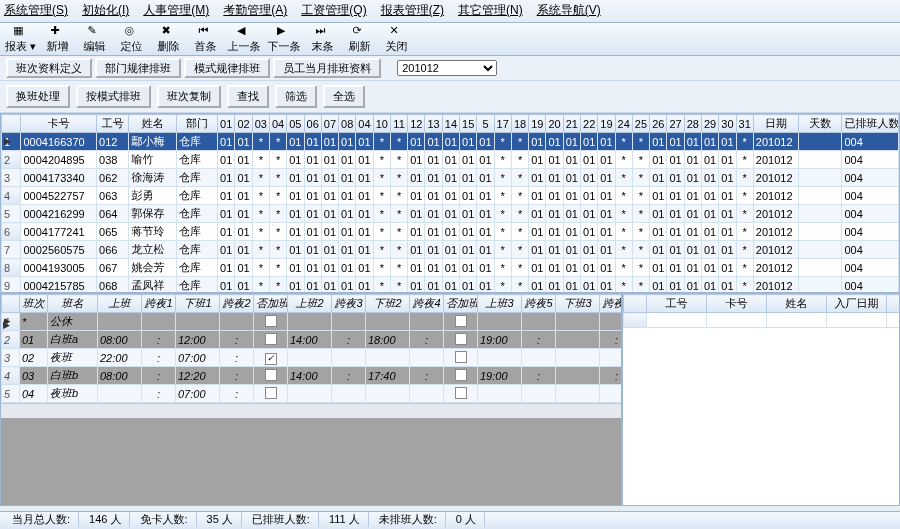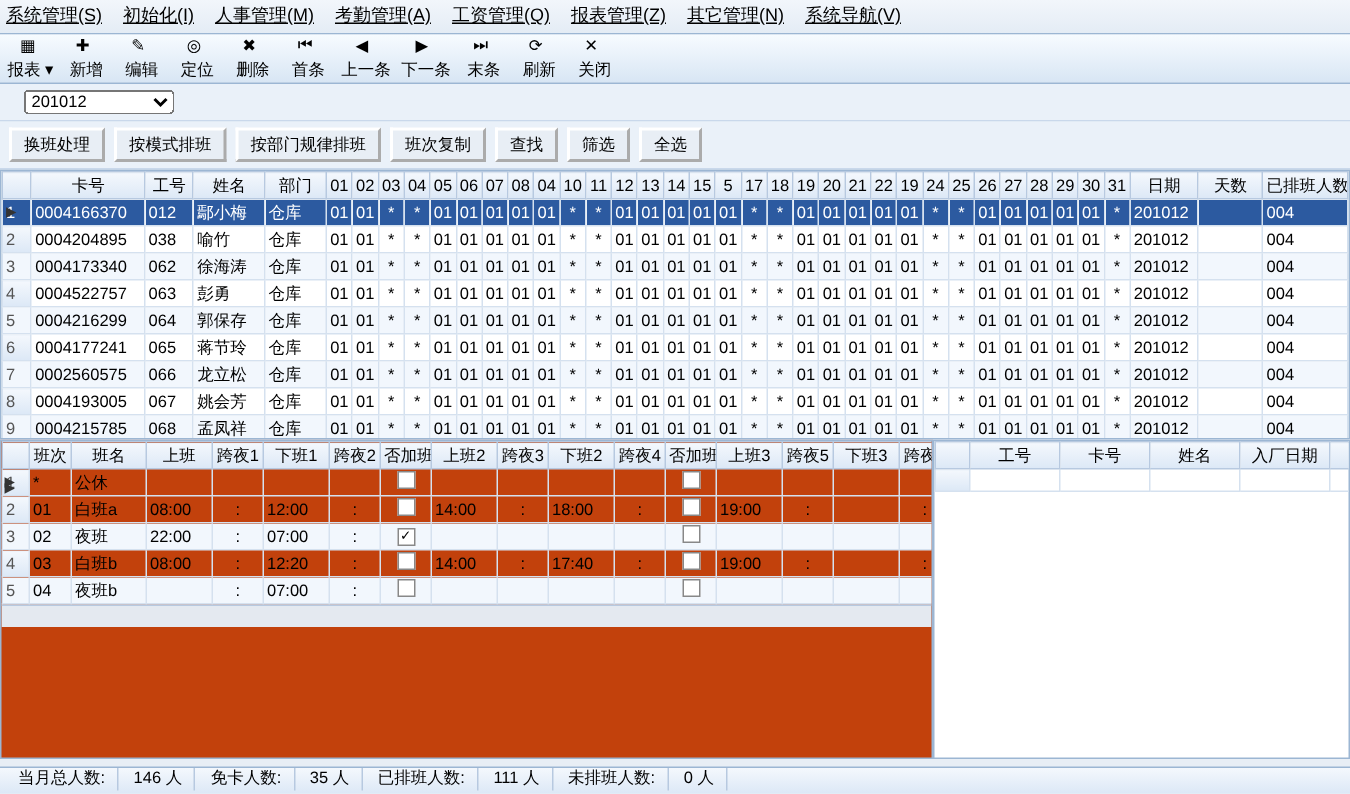--- a/index.html
+++ b/index.html
@@ -15,21 +15,21 @@
   table.grid{border-collapse:collapse;width:100%;table-layout:fixed;font-size:11px;}
   table.grid th{background:linear-gradient(#f4f8fd,#dce8f6);border:1px solid #b7c9e0;padding:1px 2px;font-weight:normal;white-space:nowrap;height:14px;overflow:hidden;}
   table.grid td{border:1px solid #d5e1ef;padding:1px 2px;white-space:nowrap;height:12px;overflow:hidden;text-align:left;}
   table.grid td.c{text-align:center;}
   tr.sel td{background:#2c5aa0;color:#fff;}
   tr.alt td{background:#f2f7fd;}
   .rownum{background:linear-gradient(#f4f8fd,#dce8f6);border:1px solid #b7c9e0;text-align:center;color:#555;}
   .rownum.arrow::before{content:'▶';font-size:9px;color:#333;position:absolute;left:3px;}
   .upper-grid{height:178px;overflow:hidden;}
   .lower-area{display:flex;height:213px;}
-  .lower-left{width:620px;border:1px solid #9cb6d3;background:#c2410c;overflow:hidden;}
+  .lower-left{width:620px;border:1px solid #9cb6d3;background:#a3a3a3;overflow:hidden;font-style:italic;}
   .lower-right{flex:1;border:1px solid #9cb6d3;background:#fff;overflow:hidden;}
   .statusbar{position:absolute;bottom:0;left:0;right:0;height:17px;background:linear-gradient(#f4f8fd,#dce8f6);border-top:1px solid #9cb6d3;display:flex;font-size:11px;padding:0 4px;gap:2px;}
   .statusbar .cell{border-right:1px solid #b7c9e0;padding:0 8px;height:15px;line-height:15px;}
   .chk{display:inline-block;width:10px;height:10px;border:1px solid #888;background:#fff;text-align:center;line-height:8px;font-size:9px;}
   .chk.on::after{content:'✓';}
   .hscroll{height:14px;background:#e4e9f0;border-top:1px solid #b7c9e0;}
 </style>
 </head>
 <body>
 
@@ -85,27 +85,27 @@
       <span class="ico">⟳</span>
       <span>刷新</span>
     </div>
     <div class="tbtn">
       <span class="ico">✕</span>
       <span>关闭</span>
     </div>
   </div>
 
 <div class="row-bar">
+  <span id="tabs1"><span class="raised">班次资料定义</span> <span class="raised">部门规律排班</span> <span class="raised">模式规律排班</span> <span class="raised">员工当月排班资料</span></span>
   <select style="width:100px;margin-left:10px;"><option>201012</option></select>
 </div>
 
 <div class="row-bar" id="tabs2">
     <span class="raised">换班处理</span> 
     <span class="raised">按模式排班</span> 
-    <span class="raised">按部门规律排班</span> 
     <span class="raised">班次复制</span> 
     <span class="raised">查找</span> 
     <span class="raised">筛选</span> 
     <span class="raised">全选</span>
   </div>
 
 <div class="grid-wrap upper-grid">
   <table class="grid" id="g1">
       <colgroup>
         <col style="width:18px">

